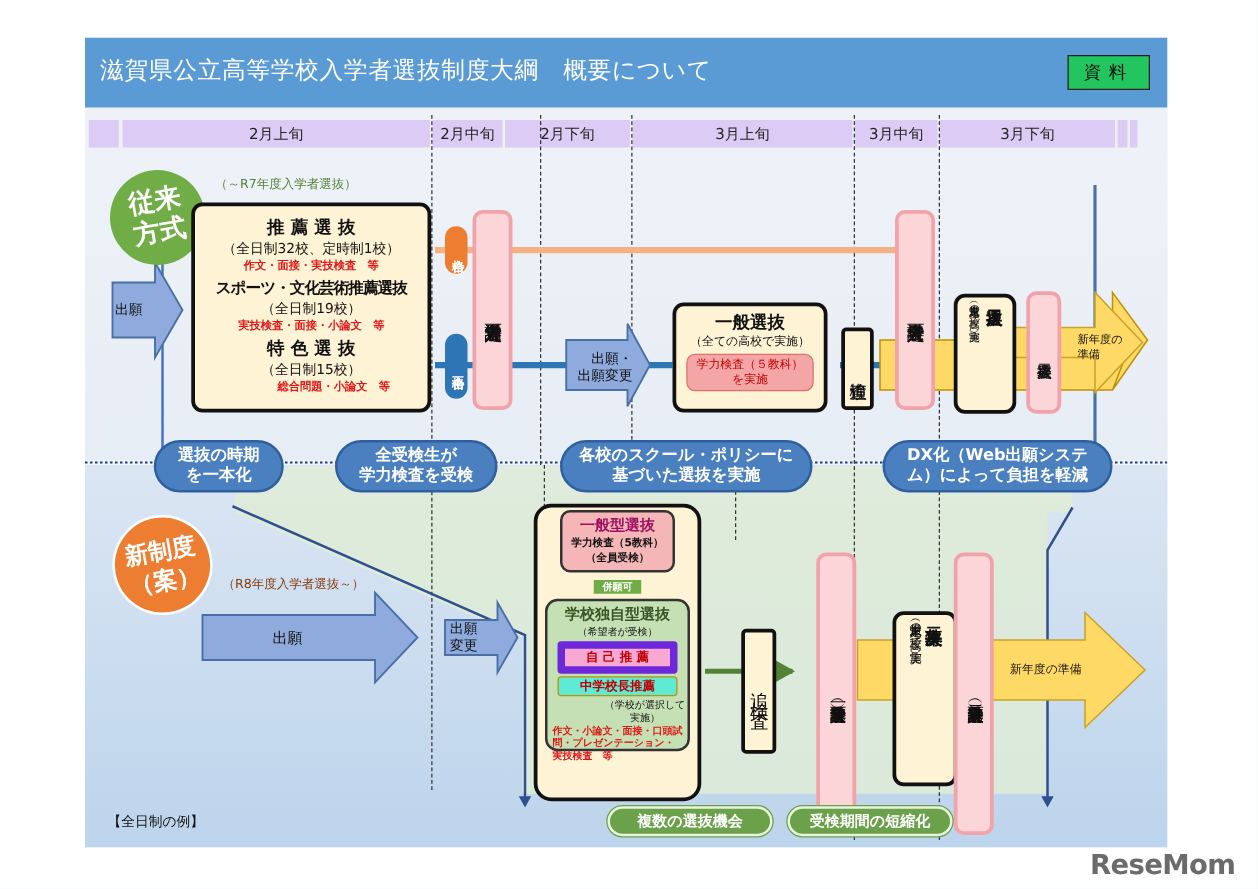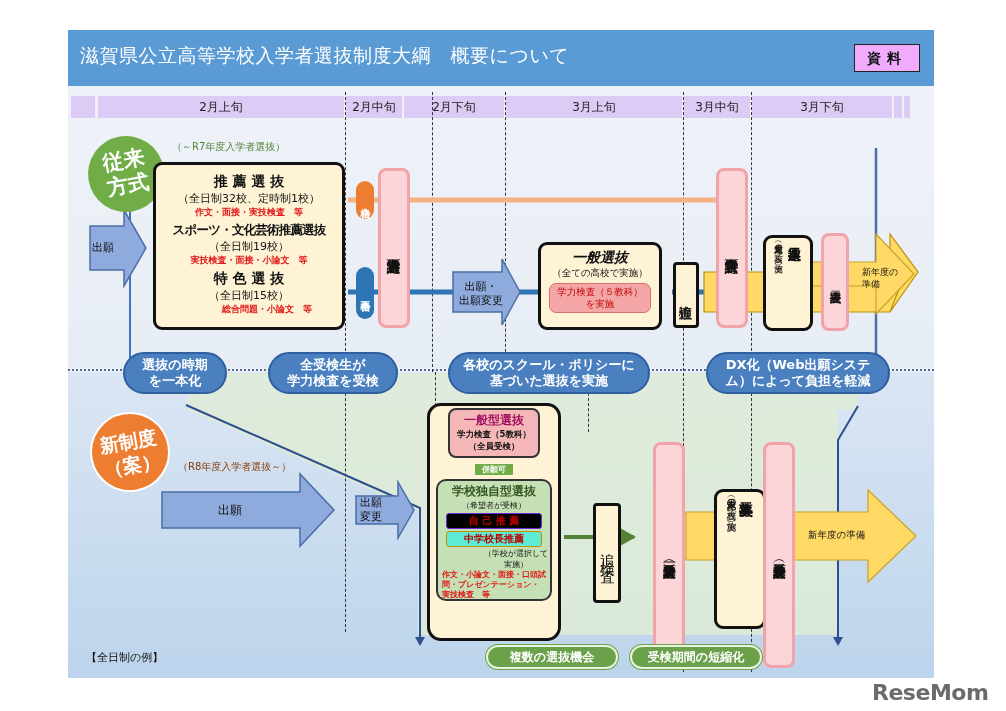--- a/index.html
+++ b/index.html
@@ -2,22 +2,22 @@
 <html><head>
 <meta charset="utf-8">
 <style>
   html, body { margin:0; padding:0; }
   body { width:1006px; height:711px; background:#ffffff; position:relative; overflow:hidden;
          font-family:"DejaVu Sans", sans-serif; color:#111; }
   .abs { position:absolute; }
   .slide { position:absolute; left:68px; top:30px; width:866px; height:648px; background:#eef2f8; overflow:hidden; }
   .title-bar { position:absolute; left:0; top:0; width:866px; height:56px; background:#5b9bd5; }
   .title-text { position:absolute; left:12px; top:13px; font-size:19px; color:#ffffff; letter-spacing:0.5px; white-space:nowrap; }
-  .badge { position:absolute; right:14px; top:14px; width:64px; height:26px; background:#f0abfc; border:1.5px solid #222;
-           font-size:14px; font-weight:bold; text-align:center; line-height:26px; letter-spacing:6px; }
+  .badge { position:absolute; right:14px; top:14px; width:64px; height:26px; background:#22c55e; border:1.5px solid #222;
+           font-size:14px; font-weight:normal; text-align:center; line-height:26px; letter-spacing:6px; }
   .timeline { position:absolute; left:0; top:66px; width:866px; height:22px; }
   .tl-seg { position:absolute; top:0; height:22px; background:#dccbf4; font-size:12px; text-align:center; line-height:22px; color:#222; }
   .vdash { position:absolute; width:0; border-left:1px dashed #333; }
   .zone-old { position:absolute; left:0; top:88px; width:866px; height:250px; background:linear-gradient(#eef2f8,#e7edf5); }
   .zone-new { position:absolute; left:0; top:342px; width:866px; height:306px; background:linear-gradient(#dbe6f3,#bcd4ec); }
   .green-poly { position:absolute; left:0; top:0; }
   .circle { position:absolute; border-radius:50%; color:#fff; font-weight:bold; text-align:center; }
   .vtext { writing-mode:vertical-rl; text-orientation:upright; }
   .pink-pill { position:absolute; background:#fbd5d7; border:3px solid #f2a2a9; border-radius:8px; font-size:14px; display:flex; align-items:center; justify-content:center; }
   .black-box { position:absolute; background:#fff3d6; border:3px solid #111; border-radius:9px; }
@@ -114,25 +114,25 @@
     <div style="font-weight:bold;font-size:14px;margin-top:3px;">特 色 選 抜</div>
     <div style="font-size:11px;">（全日制15校）</div>
     <div class="red" style="font-size:9px;margin-left:36px;">総合問題・小論文　等</div>
   </div>
 
   <div class="circle vtext" style="left:288px;top:151px;width:18px;height:38px;border-radius:10px;background:#ed7d31;font-size:10px;line-height:18px;">合格</div>
   <div class="circle vtext" style="left:288px;top:237px;width:18px;height:52px;border-radius:10px;background:#2e75b6;font-size:10px;line-height:18px;">不合格</div>
 
   <div class="pink-pill vtext" style="left:310px;top:138px;width:26px;height:154px;">入学許可予定者通知</div>
 
-  <div class="abs" style="left:388px;top:250px;font-size:11px;text-align:center;width:50px;white-space:pre-line;line-height:14px;">出願・
+  <div class="abs" style="left:388px;top:250px;font-size:11px;text-align:right;width:50px;white-space:pre-line;line-height:14px;">出願・
 出願変更</div>
 
   <div class="black-box" style="left:470px;top:212px;width:118px;height:82px;text-align:center;">
-    <div style="font-weight:bold;font-size:14px;margin-top:4px;font-style:italic;">一般選抜</div>
+    <div style="font-weight:bold;font-size:14px;margin-top:4px;">一般選抜</div>
     <div style="font-size:9.5px;">（全ての高校で実施）</div>
     <div style="margin:3px 8px 0;background:#f4a6a6;border:1.5px solid #d9726e;border-radius:7px;font-size:9.5px;color:#c00000;white-space:pre-line;line-height:12px;padding:2px 0;">学力検査（５教科）
 を実施</div>
   </div>
 
   <div class="black-box vtext" style="left:605px;top:232px;width:20px;height:60px;font-size:14px;display:flex;align-items:center;justify-content:center;border-radius:4px;">追検査</div>
 
   <div class="pink-pill vtext" style="left:648px;top:138px;width:26px;height:154px;">入学許可予定者発表</div>
 
   <div class="black-box" style="left:695px;top:205px;width:44px;height:90px;display:flex;flex-direction:row-reverse;justify-content:center;">
@@ -166,21 +166,21 @@
   <div class="black-box" style="left:359px;top:373px;width:128px;height:232px;border-radius:14px;text-align:center;">
     <div style="margin:2px 18px 0;background:#f4b6b6;border:2px solid #333;border-radius:8px;height:46px;">
       <div style="font-weight:bold;font-size:12px;color:#a01060;margin-top:2px;">一般型選抜</div>
       <div style="font-size:8.5px;font-weight:bold;">学力検査（5教科）</div>
       <div style="font-size:8.5px;font-weight:bold;">（全員受検）</div>
     </div>
     <div style="margin:6px auto 0;width:38px;background:#70ad47;color:#fff;font-size:8px;font-weight:bold;position:relative;z-index:2;">併願可</div>
     <div style="margin:4px 6px 0;background:#c5e0b4;border:2px solid #333;border-radius:10px;height:118px;">
       <div style="font-weight:bold;font-size:12px;color:#375623;margin-top:2px;">学校独自型選抜</div>
       <div style="font-size:8px;">（希望者が受検）</div>
-      <div style="margin:2px 8px 0;background:#000000;border:1px solid #6d28d9;border-radius:3px;font-size:10px;font-weight:bold;color:#c00000;">自 己 推 薦</div>
+      <div style="margin:2px 8px 0;background:#f9a8d4;border:6px solid #6d28d9;border-radius:3px;font-size:10px;font-weight:bold;color:#c00000;">自 己 推 薦</div>
       <div style="margin:2px 8px 0;background:#5eead4;border:1px solid #bf9000;border-radius:3px;font-size:10px;font-weight:bold;color:#c00000;">中学校長推薦</div>
       <div style="font-size:8px;margin-top:1px;padding-left:44px;">（学校が選択して実施）</div>
       <div class="red" style="font-size:8px;text-align:left;padding:0 4px;line-height:10px;">作文・小論文・面接・口頭試問・プレゼンテーション・実技検査　等</div>
     </div>
   </div>
 
   <div class="black-box vtext" style="left:525px;top:473px;width:22px;height:94px;font-size:15px;display:flex;align-items:center;justify-content:center;border-radius:4px;letter-spacing:8px;">追検査</div>
 
   <div class="pink-pill vtext" style="left:585px;top:412px;width:26px;height:220px;font-size:13px;">入学許可予定者（一次募集）発表</div>
 

